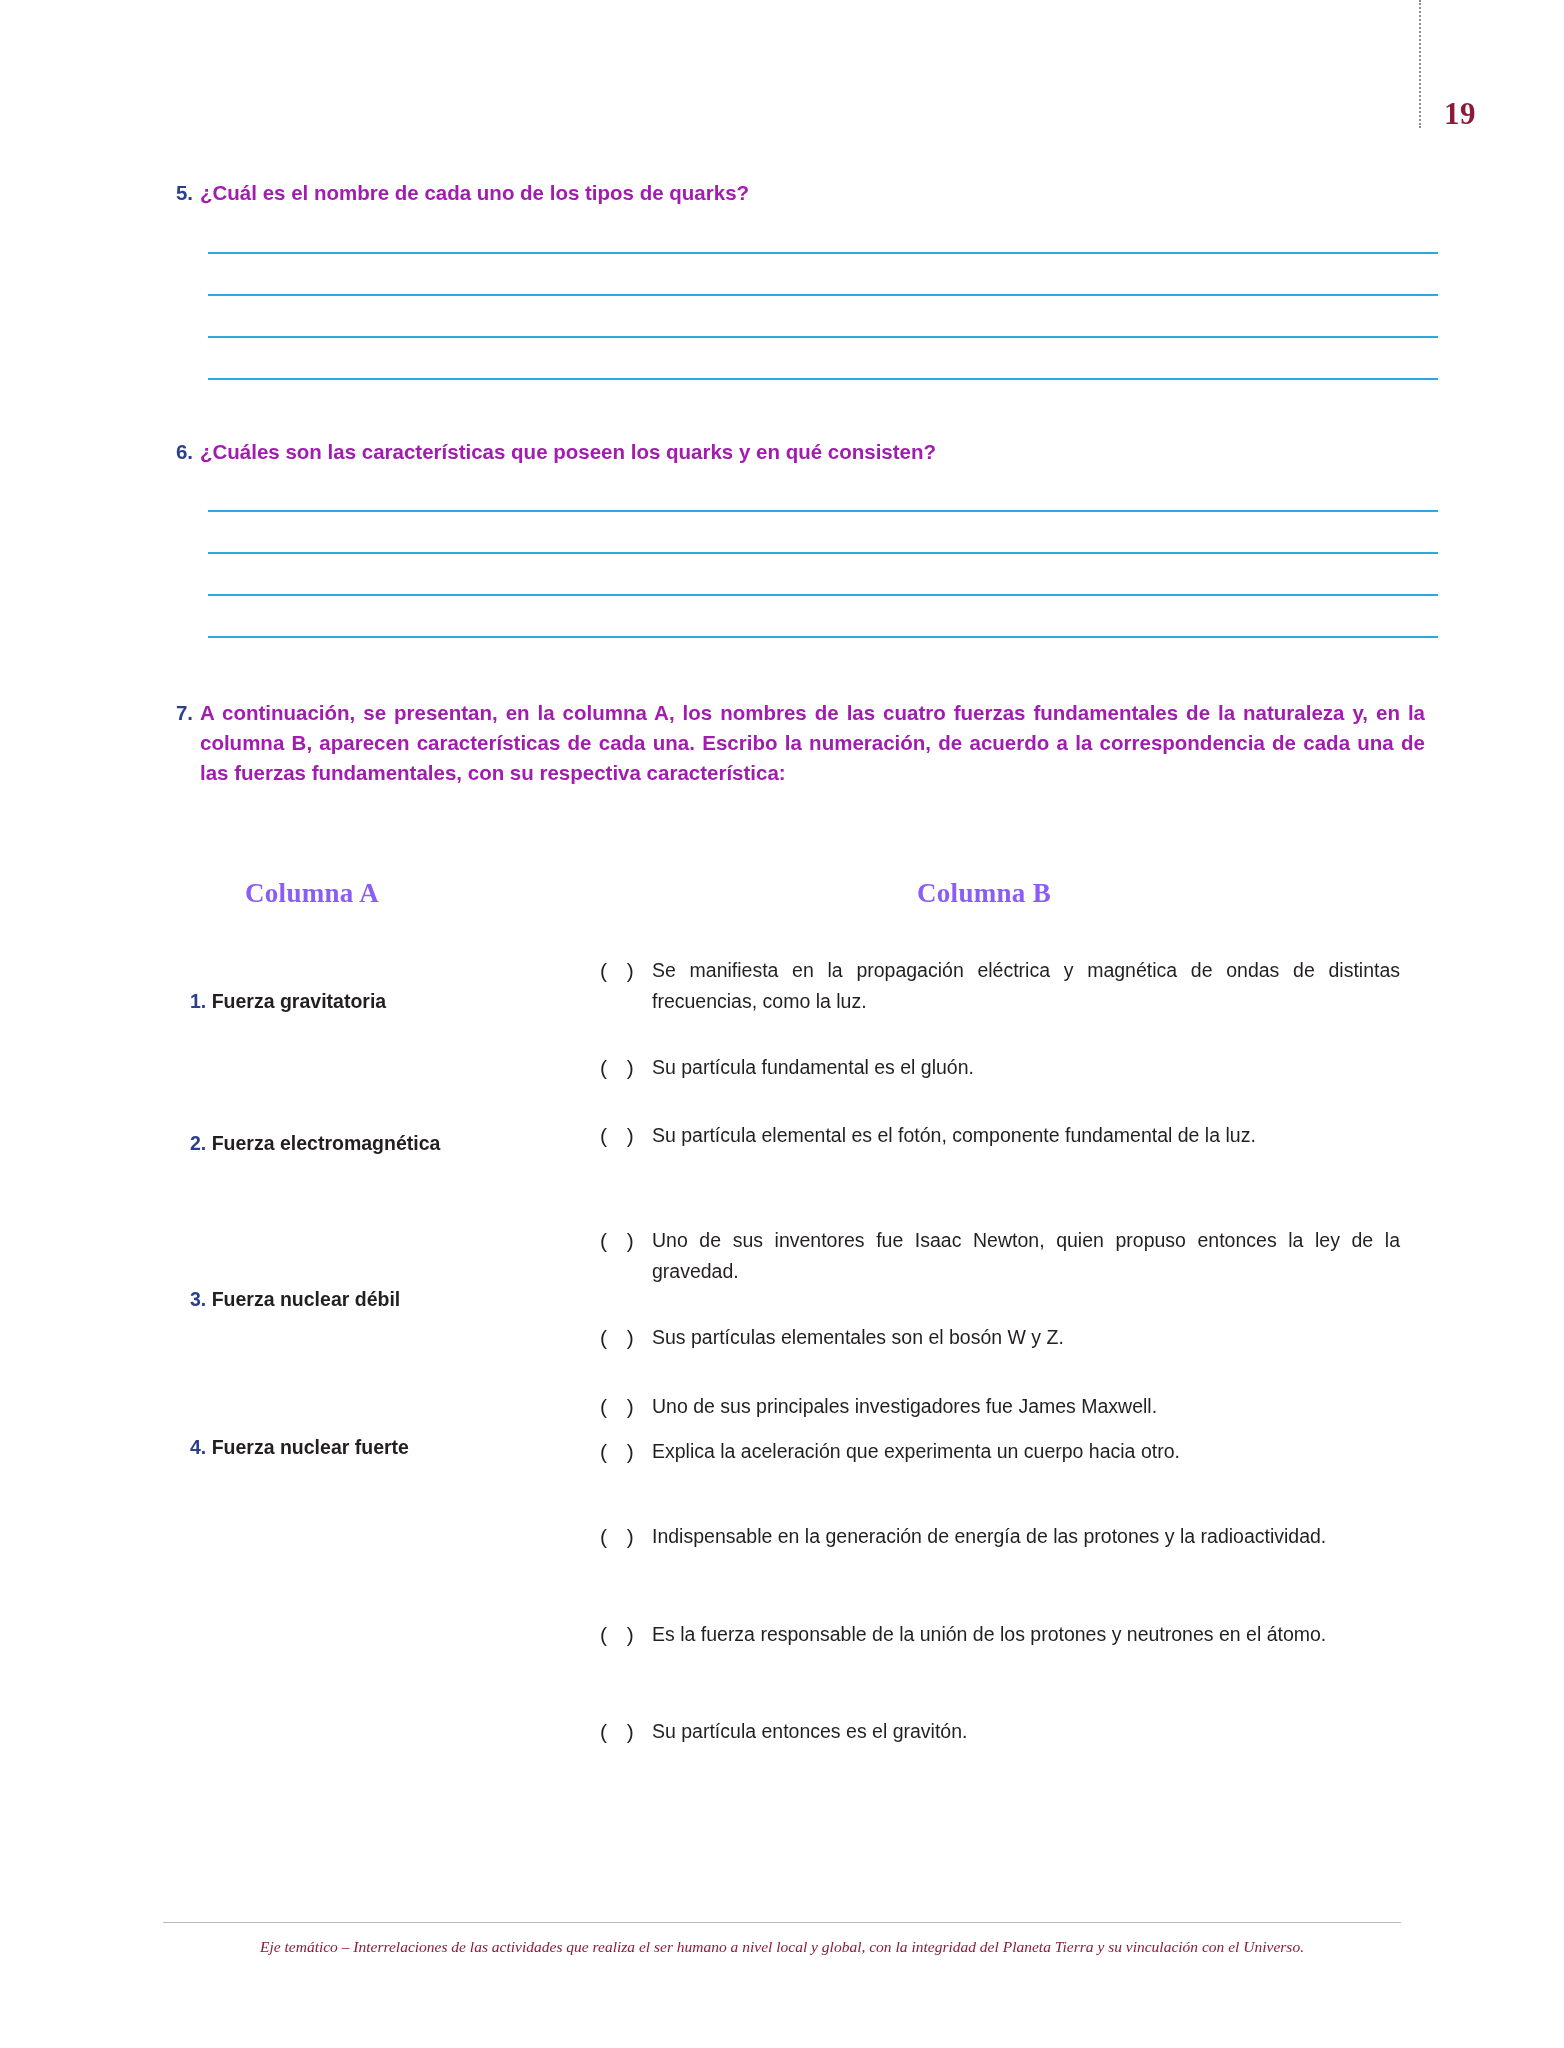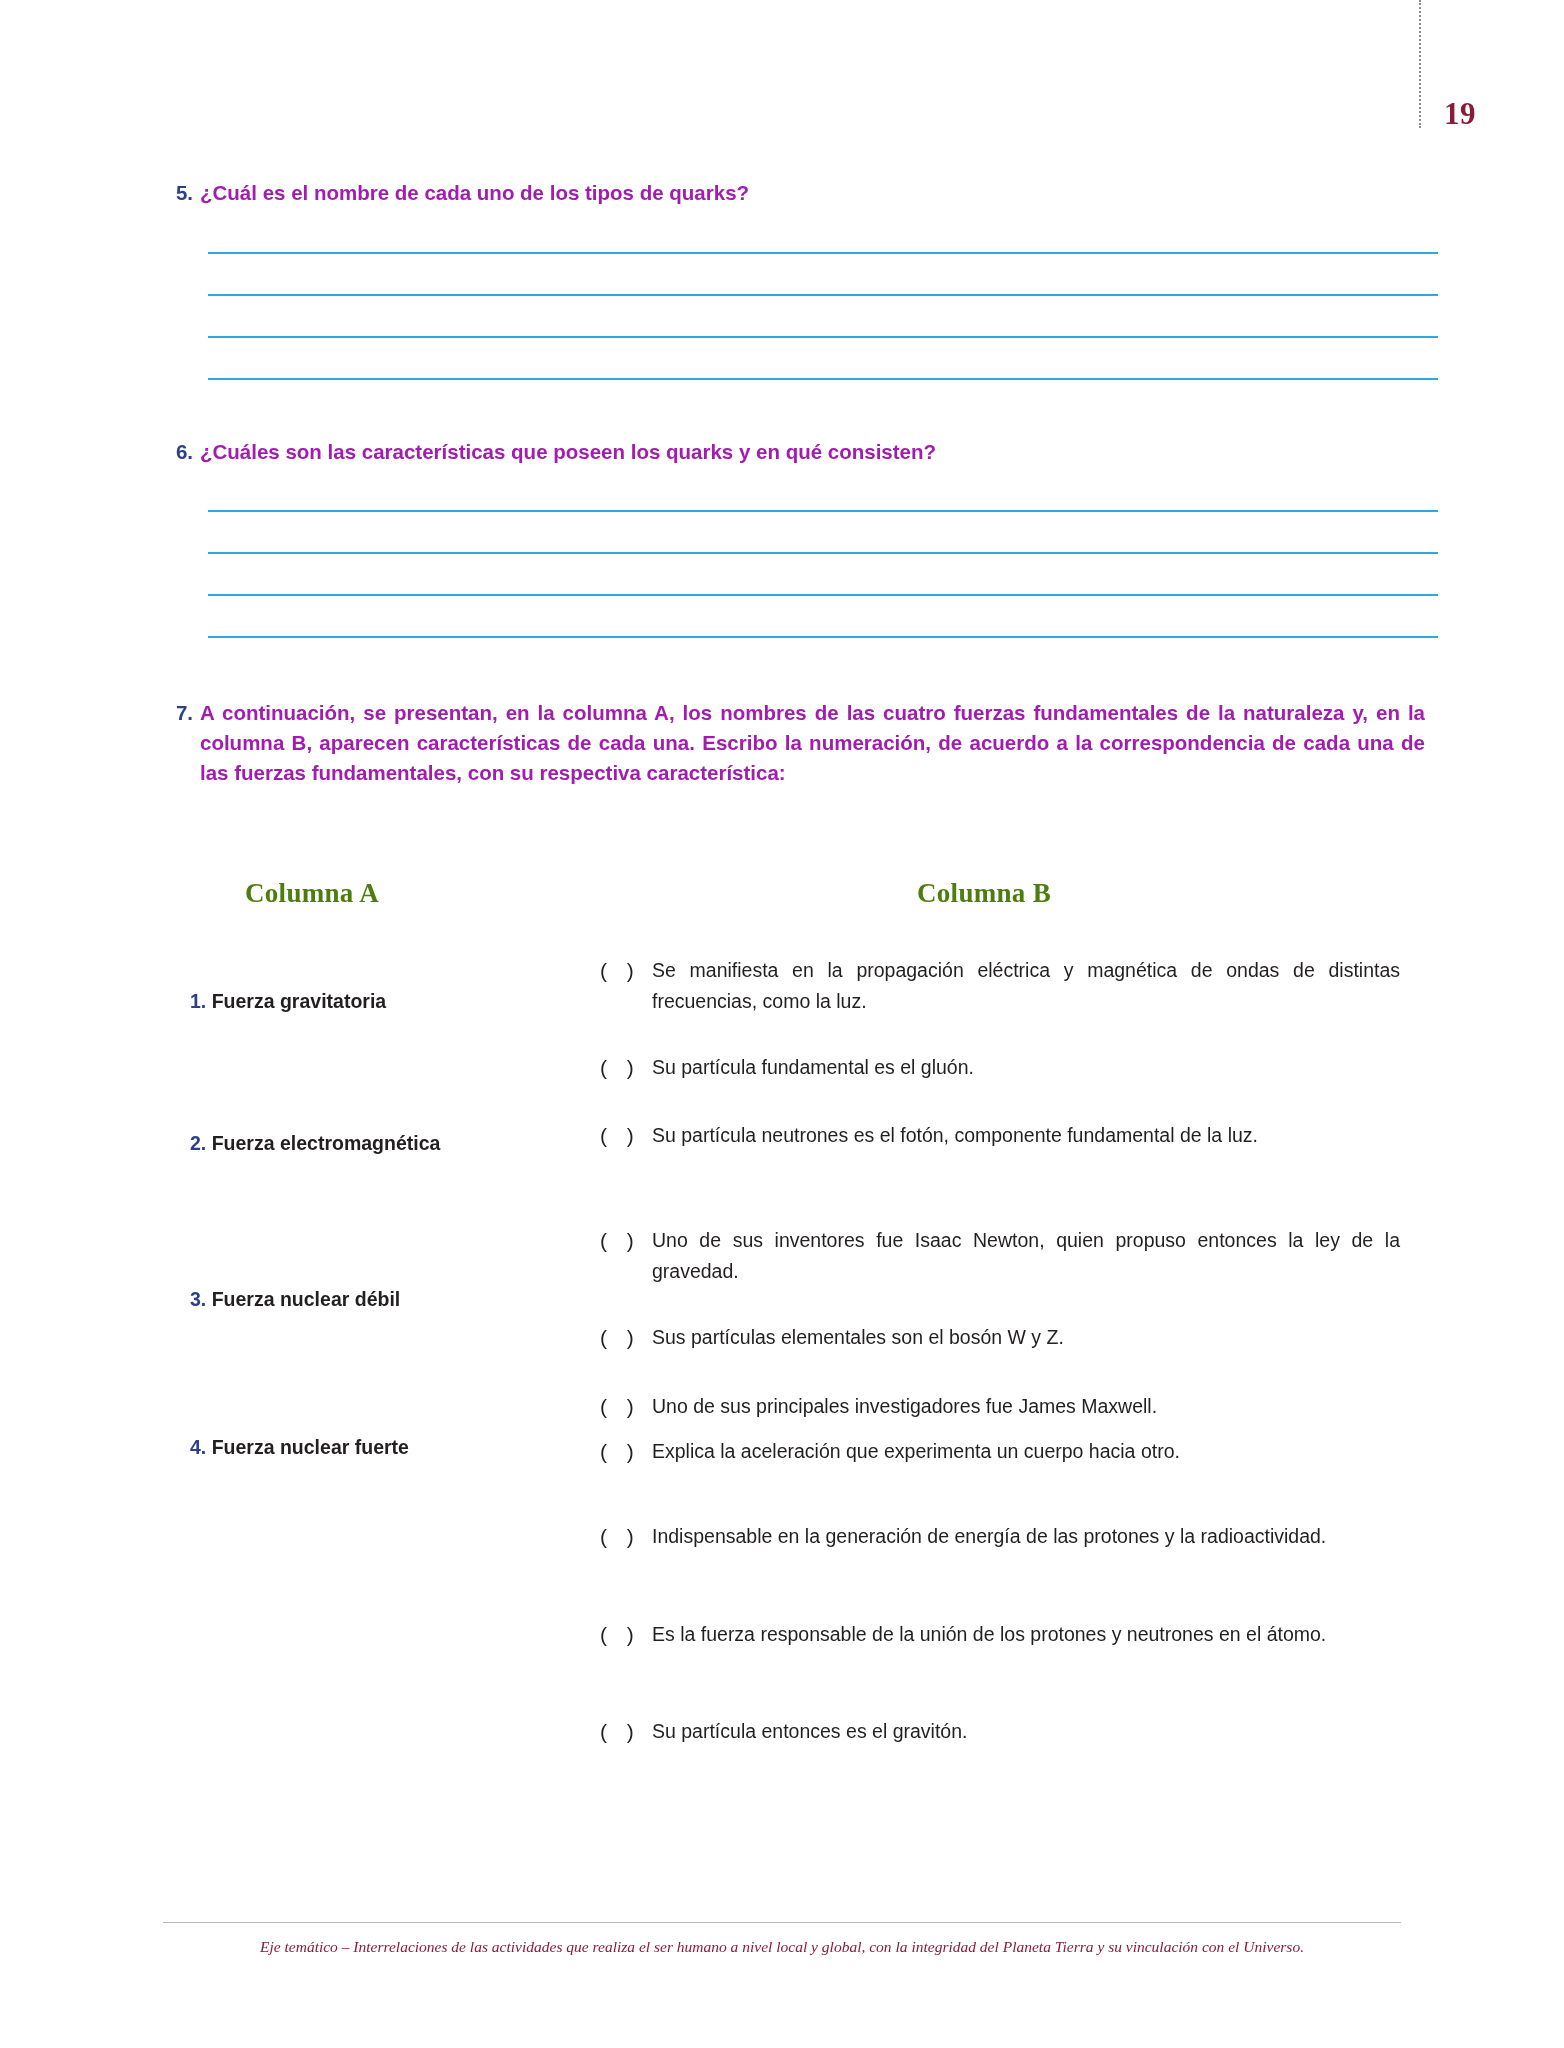--- a/index.html
+++ b/index.html
@@ -81,21 +81,21 @@
   .answer-lines .ln + .ln {
     margin-top: 40px;
   }
 
   
   .col-head {
     position: absolute;
     font-family: "Liberation Serif", serif;
     font-size: 27px;
     font-weight: bold;
-    color: #4d7c0f;
+    color: #8b5cf6;
     letter-spacing: .3px;
   }
 
   
   .colA-item {
     position: absolute;
     font-size: 19.5px;
     color: #231f20;
     font-weight: 600;
   }
@@ -211,21 +211,21 @@
     <div class="colB-text">Se manifiesta en la propagación eléctrica y magnética de ondas de distintas frecuencias, como la luz.</div>
   </div>
 
   <div class="colB-row" style="top:1052px; left:600px;">
     <div class="paren">(   )</div>
     <div class="colB-text single">Su partícula fundamental es el gluón.</div>
   </div>
 
   <div class="colB-row" style="top:1120px; left:600px;">
     <div class="paren">(   )</div>
-    <div class="colB-text">Su partícula neutrones es el fotón, componente fundamental de la luz.</div>
+    <div class="colB-text">Su partícula elemental es el fotón, componente fundamental de la luz.</div>
   </div>
 
   <div class="colB-row" style="top:1225px; left:600px;">
     <div class="paren">(   )</div>
     <div class="colB-text">Uno de sus inventores fue Isaac Newton, quien propuso entonces la ley de la gravedad.</div>
   </div>
 
   <div class="colB-row" style="top:1322px; left:600px;">
     <div class="paren">(   )</div>
     <div class="colB-text single">Sus partículas elementales son el bosón W y Z.</div>

